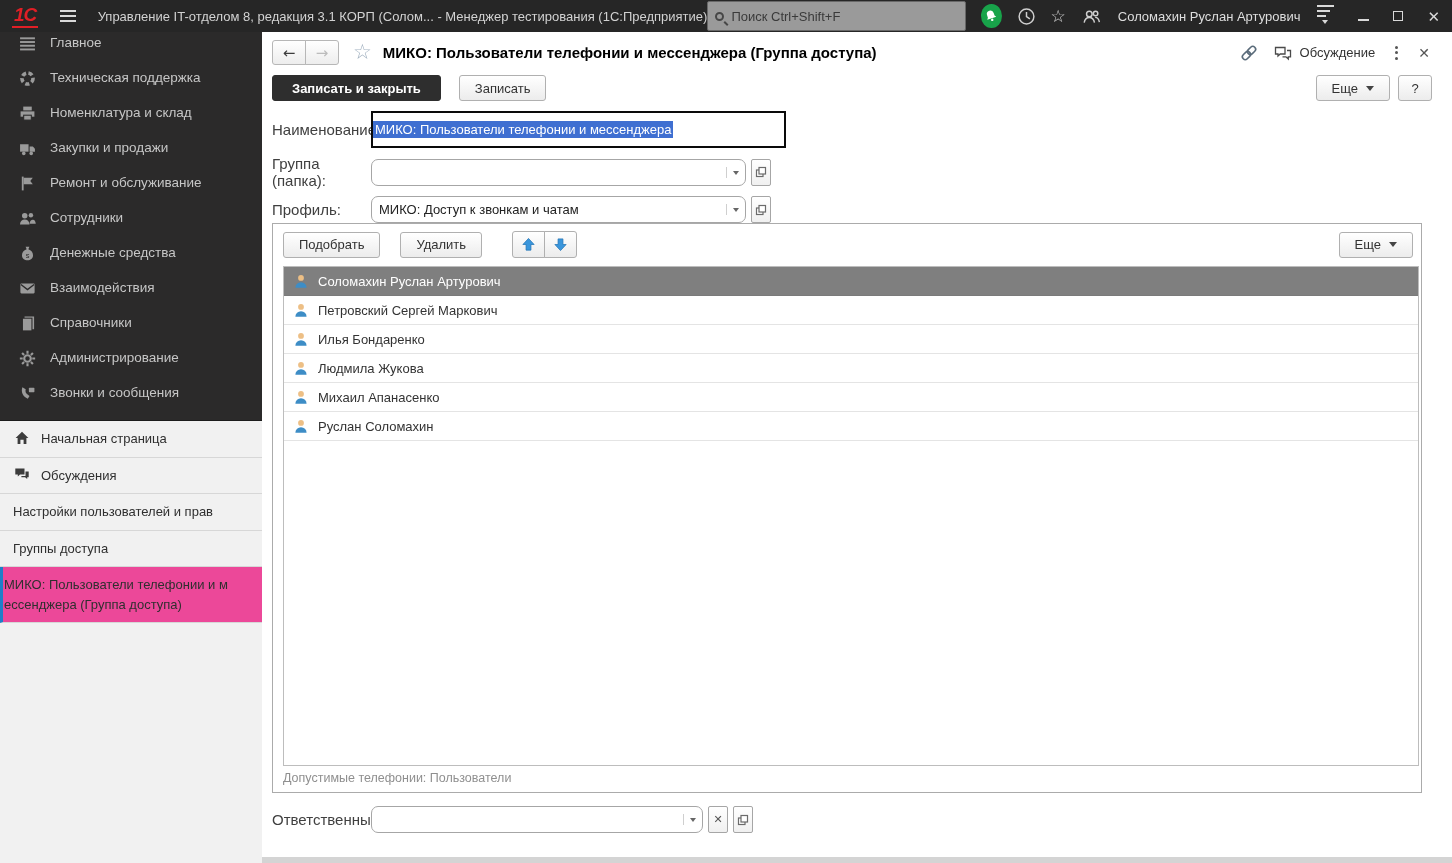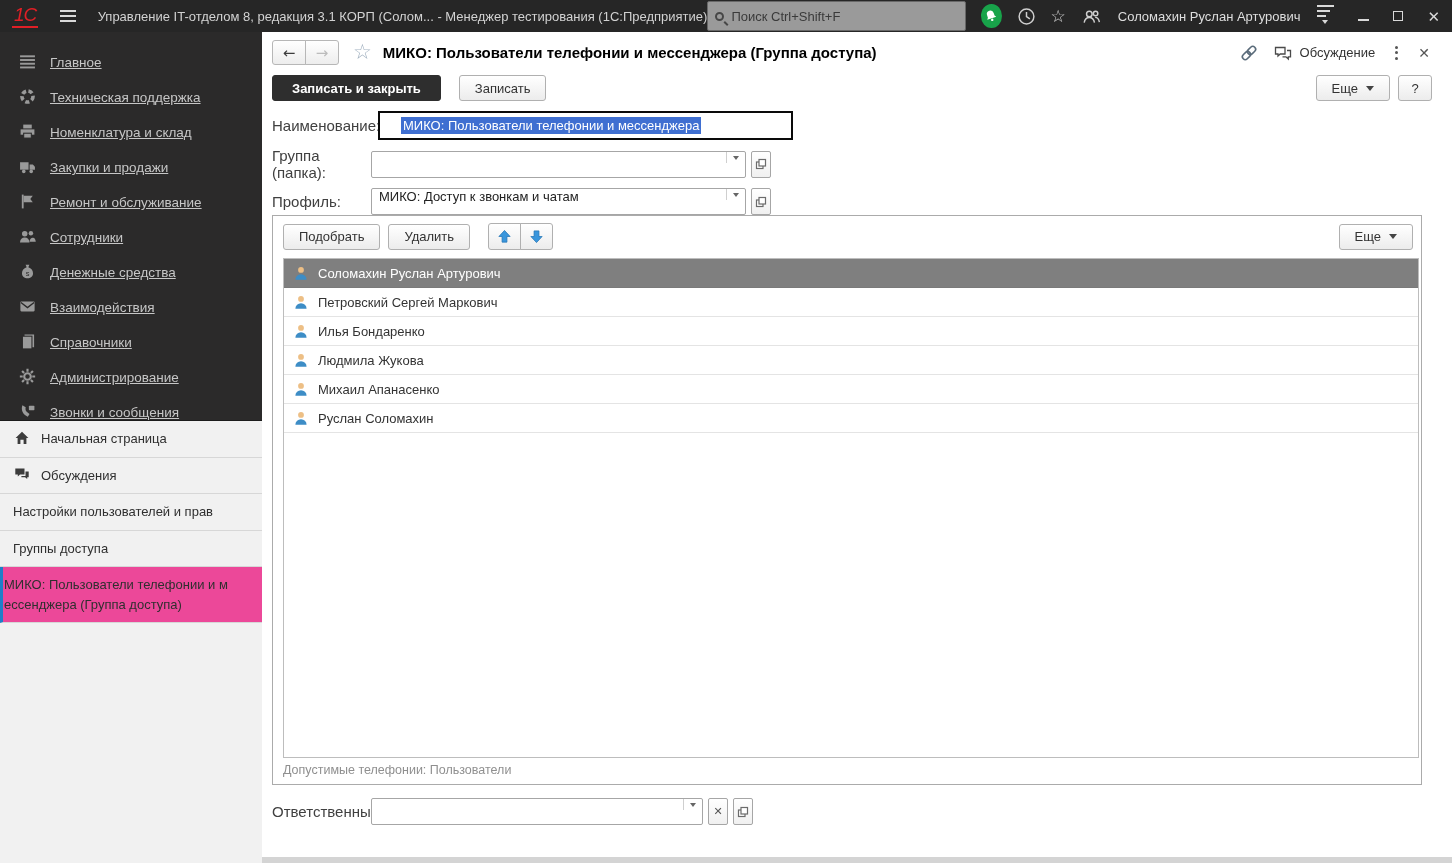--- a/index.html
+++ b/index.html
@@ -3,21 +3,21 @@
 <meta charset="utf-8">
 <style>
   * { margin:0; padding:0; box-sizing:border-box; }
   html,body { width:1452px; height:863px; background:#000; overflow:hidden;
               font-family:"Liberation Sans","DejaVu Sans",sans-serif; }
   .window { width:1452px; height:863px; display:flex; flex-direction:column; }
 
   
   .titlebar { height:32px; flex:none; background:#262626; display:flex; align-items:center;
               padding:0 12px 0 12px; color:#d6d6d6; }
-  .logo { color:#e01f26; font-weight:normal; font-style:italic; font-size:19px;
+  .logo { color:#e01f26; font-weight:bold; font-style:italic; font-size:19px;
           letter-spacing:-1px; line-height:1; border-bottom:2px solid #e01f26; padding:0 2px 2px 2px; }
   .burger { width:18px; height:12px; margin-left:22px; border-top:2px solid #d9d9d9;
             border-bottom:2px solid #d9d9d9; position:relative; cursor:pointer; }
   .burger::after { content:""; position:absolute; left:0; right:0; top:3px; height:2px; background:#d9d9d9; }
   .tb-title { margin-left:22px; font-size:13px; color:#d2d2d2; white-space:nowrap; }
   .tb-search { margin-left:auto; width:300px; height:22px; background:#9a9a9a; border:1px solid #686868;
                border-radius:2px; display:flex; align-items:center; padding:14px 7px; gap:7px;
                color:#3a3a3a; font-size:13px; cursor:text; }
   .mag { width:9px; height:9px; border:2px solid #474747; border-radius:50%; position:relative; flex:none; }
   .mag::after { content:""; position:absolute; width:2px; height:5px; background:#474747;
@@ -36,22 +36,22 @@
   .wc-min { width:11px; height:10px; border-bottom:2px solid #d9d9d9; }
   .wc-max { width:10px; height:10px; border:1.5px solid #d9d9d9; }
   .wc-close { font-size:15px; line-height:1; }
 
   
   .app { flex:1; display:flex; min-height:0; }
 
   
   .sidebar { width:262px; flex:none; display:flex; flex-direction:column; background:#2b2a2a; }
   .side-dark { padding-top:3px; }
-  .side-item { height:35px; display:flex; align-items:flex-end; gap:14px; padding-left:18px;
-               color:#c6c6c6; font-size:13.5px; cursor:pointer; white-space:nowrap;text-decoration:underline; }
+  .side-item { height:35px; display:flex; align-items:flex-start; gap:14px; padding-left:18px;
+               color:#c6c6c6; font-size:13.5px; cursor:pointer; white-space:nowrap; }
   .side-ico { width:18px; height:17px; flex:none; display:flex; align-items:center; justify-content:center; }
   .side-ico svg { width:17px; height:17px; }
   .side-light { flex:1; background:#f1f1f1; border-top:1px solid #1c1c1c; overflow:hidden; }
   .page-item { display:flex; align-items:flex-start; gap:10px; padding:8px 10px 8px 13px;
                border-bottom:1px solid #d7d7d7; font-size:13px; color:#2f2f2f; cursor:pointer;
                line-height:1.5; background:#f1f1f1; }
   .page-item .side-ico svg { width:16px; height:16px; }
   .page-item.selected { background:#ec4899; border-left:3px solid #1e7ec8; padding-left:1px; }
 
   
@@ -85,44 +85,44 @@
   .btn-primary { background:#2e2e2e; border-color:#2e2e2e; color:#fff; font-weight:600; padding:0 19px; }
   .caret-dn { width:0; height:0; border:4px solid transparent; border-top:5px solid #444;
               margin-left:8px; margin-top:4px; }
   .cmd-right { margin-left:auto; display:flex; gap:8px; }
   .btn-help { width:34px; padding:0; }
 
   
   .fields { margin-top:10px; flex:none; }
   .frow { display:flex; align-items:center; margin-bottom:7px; }
   .flabel { width:99px; flex:none; font-size:15px; color:#404040; }
-  .name-box { width:415px; height:29px; border:2px solid #0a0a0a; display:flex; align-items:center;
-              padding:0 21px; background:#fff; cursor:text;margin-left:7px; }
+  .name-box { width:415px; height:37px; border:2px solid #0a0a0a; display:flex; align-items:center;
+              padding:0 0; background:#fff; cursor:text; }
   .name-box .sel { background:#3f6fd1; color:#fff; font-size:13px; padding:1px 2px; white-space:nowrap; }
-  .combo { display:flex; align-items:flex-start; width:375px; height:27px; border:1px solid #a6a6a6;
-           border-radius:2px; background:#fff; }
+  .combo { display:flex; align-items:center; width:375px; height:27px; border:1px solid #a6a6a6;
+           border-radius:7px; background:#fff; }
   .combo .cval { flex:1; font-size:13px; color:#222; display:flex; align-items:center; padding:0 7px;
                  white-space:nowrap; overflow:hidden; cursor:text; }
   .combo .carrow { width:19px; flex:none; border-left:1px solid #cfcfcf; display:flex; align-items:center;
                    justify-content:center; cursor:pointer; }
   .carrow i { width:0; height:0; border:3.5px solid transparent; border-top:4.5px solid #666; margin-top:4px; }
   .sq-btn { width:20px; height:27px; border:1px solid #a6a6a6; border-radius:2px; margin-left:5px;
             background:linear-gradient(#fff,#f0f0f0); display:flex; align-items:center; justify-content:center;
             cursor:pointer; font-size:11px; color:#555; flex:none; }
   .combo.resp { width:332px; }
 
   
   .tabs { display:flex; margin-top:10px; flex:none; position:relative; z-index:2; }
   .tab { height:28px; display:inline-flex; align-items:center; padding:0 14px; font-size:13px; color:#333;
          border:1px solid #9e9e9e; background:#e9e9e9; border-radius:2px 2px 0 0; margin-right:2px;
          cursor:pointer; margin-bottom:-1px; }
   .tab.active { background:#fff; border-bottom-color:#fff; }
   .panel { border:1px solid #ababab; height:570px; flex:none; display:flex; flex-direction:column;
            background:#fff; position:relative; z-index:1; }
-  .list-toolbar { display:flex; align-items:center; padding:7px 8px 7px 10px; gap:8px; flex:none; }
+  .list-toolbar { display:flex; align-items:center; padding:7px 8px 7px 10px; gap:20px; flex:none; }
   .arrow-group { display:flex; margin-left:10px; }
   .abtn { width:33px; height:27px; border:1px solid #b0b0b0; background:linear-gradient(#ffffff,#ececec);
           display:flex; align-items:center; justify-content:center; cursor:pointer; }
   .abtn.up { border-radius:3px 0 0 3px; }
   .abtn.dn { border-radius:0 3px 3px 0; margin-left:-1px; }
   .tb-more { margin-left:auto; }
   .listbox { flex:1; margin:1px 2px 0 10px; border:1px solid #bdbdbd; overflow:hidden; background:#fff; }
   .lrow { height:29px; display:flex; align-items:center; gap:9px; padding-left:9px;
           border-bottom:1px solid #e4e4e4; font-size:13px; color:#333; cursor:pointer; }
   .lrow svg { flex:none; }

